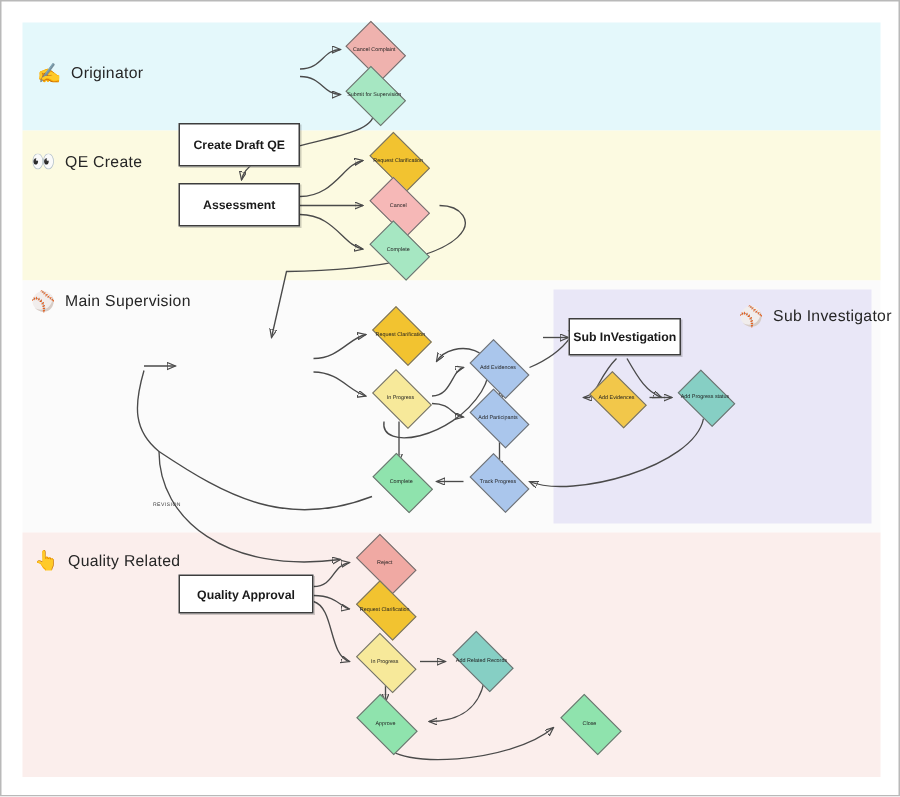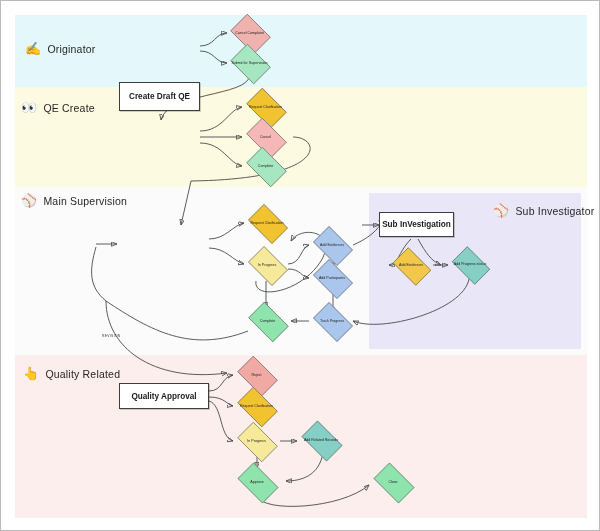--- a/index.html
+++ b/index.html
@@ -127,20 +127,21 @@
   <div class="lane-label lbl-sub">
     <span class="emoji">⚾</span>
     <span>Sub Investigator</span>
   </div>
   <div class="lane-label lbl-quality">
     <span class="emoji">👆</span>
     <span>Quality Related</span>
   </div>
 
   <div class="node proc" style="left:118px;top:33px;width:81px;height:29px;margin-top:48px;">Create Draft QE</div>
+  <div class="node proc" style="left:118px;top:121px;width:81px;height:29px;">Assessment</div>
   <div class="node proc" style="left:118px;top:382px;width:90px;height:26px;">Quality Approval</div>
   <div class="node proc" style="left:378px;top:211px;width:75px;height:25px;">Sub InVestigation</div>
 
   <div class="node dia" style="left:226px;top:16px;width:45px;height:32px;">
     <span class="shape" style="background:#efb2ae;"></span>
     <span class="txt">Cancel Complaint</span>
   </div>
 
   <div class="node dia" style="left:226px;top:46px;width:45px;height:32px;">
     <span class="shape" style="background:#a6e7c2;"></span>

